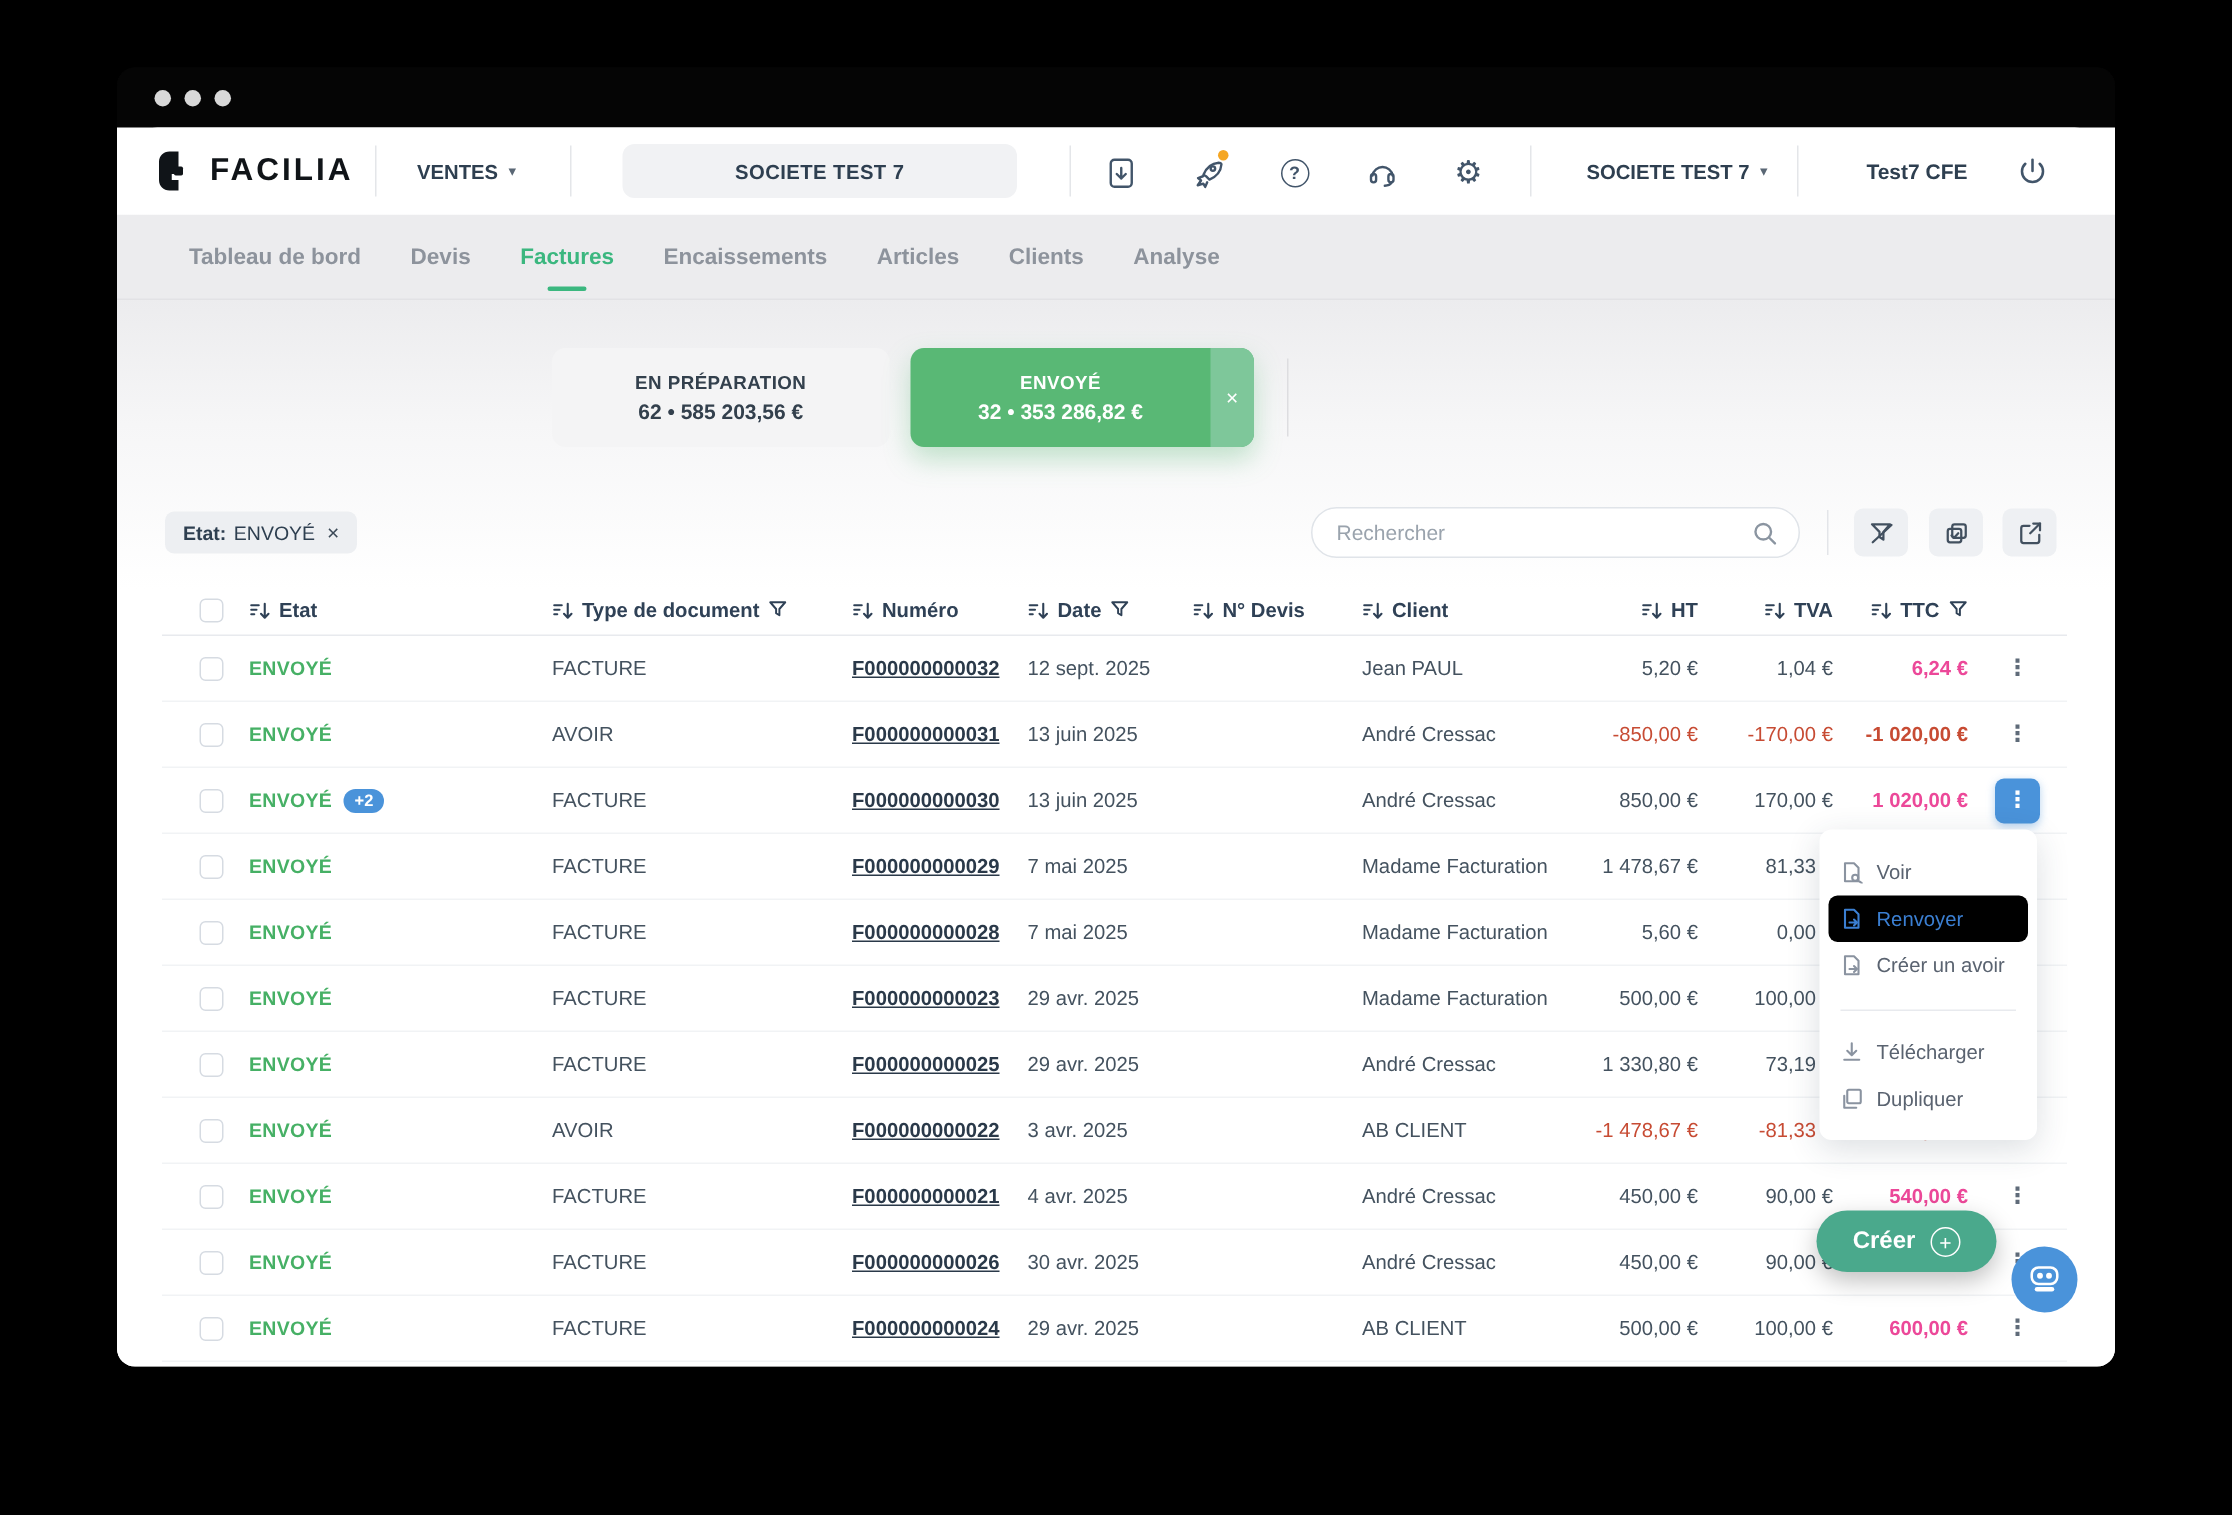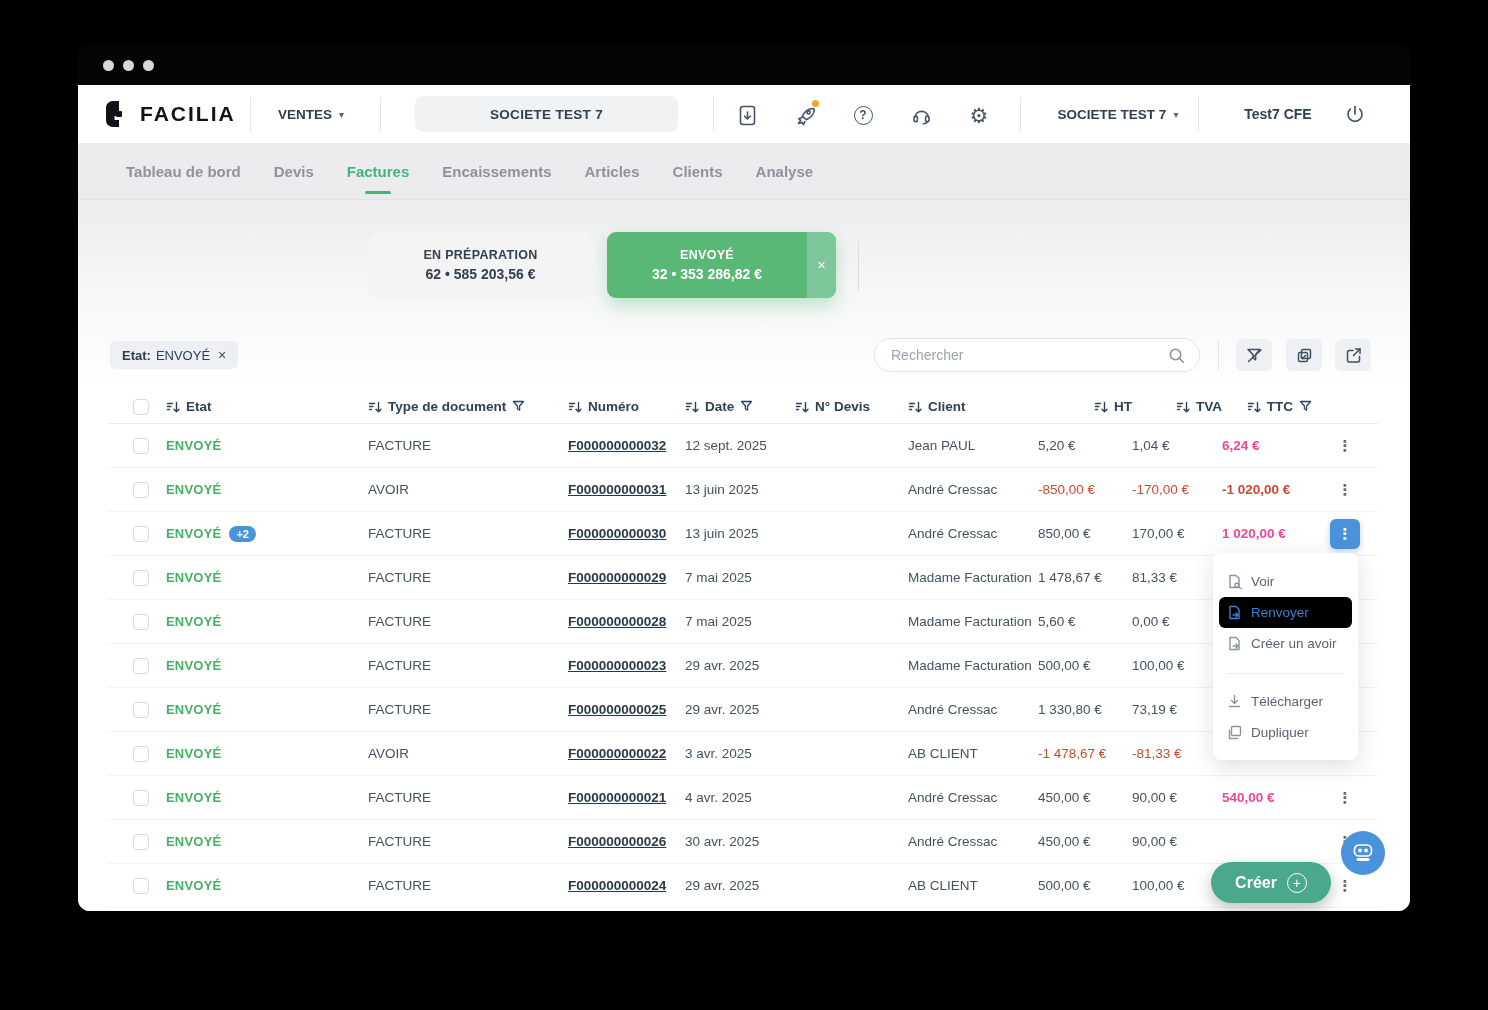--- a/index.html
+++ b/index.html
@@ -73,37 +73,37 @@
   .funnel-i svg{stroke:#2f4156;fill:none;stroke-width:1.3;stroke-linejoin:round;display:block;cursor:pointer;}
   .tbody{margin:0 32px 0 30px;}
   .trow{height:44px;border-bottom:1px solid #f1f3f5;background:#fff;}
   .cell{font-size:13.5px;color:#44525f;}
   .c-check{padding-left:25px;}
   .checkbox{display:block;width:16px;height:16px;border:1.5px solid #d6dbe2;border-radius:4px;background:#fff;cursor:pointer;}
   .c-etat{display:flex;align-items:center;gap:8px;}
   .status{color:#46b065;font-weight:700;font-size:13px;letter-spacing:.2px;}
   .plus-badge{background:#4a93da;color:#fff;font-size:11px;font-weight:700;border-radius:9px;padding:2px 7px;}
   .numlink{font-weight:700;color:#2a3949;text-decoration:underline;cursor:pointer;}
-  .num{text-align:left;}
+  .num{text-align:right;}
   .ttc{font-weight:700;color:#ec4899;}
   .neg{color:#c74b33;}
   .c-act{display:flex;justify-content:center;}
   .dots{width:30px;height:30px;border:none;background:transparent;color:#5f6b79;font-size:15px;font-weight:700;border-radius:6px;cursor:pointer;line-height:1;}
   .dots.active{background:#4a93da;color:#fff;box-shadow:0 2px 6px rgba(74,147,218,.4);}
 
   
   .ctx-menu{position:absolute;left:1135px;top:468px;width:145px;background:#fff;border-radius:8px;box-shadow:0 6px 22px rgba(40,55,74,.16);padding:13px 0 12px;z-index:20;}
   .mi{height:31px;display:flex;align-items:center;gap:9px;padding:0 14px;font-size:13.5px;color:#5a6370;cursor:pointer;}
   .mi svg{stroke:#8a93a0;fill:none;stroke-width:1.4;stroke-linecap:round;stroke-linejoin:round;flex:none;}
   .mi.active{background:#000000;border-radius:6px;margin:0 6px;padding:0 8px;color:#3b7fd2;}
   .mi.active svg{stroke:#3b7fd2;}
   .mdiv{height:1px;background:#e8eaee;margin:14px 14px 12px;}
 
   
-  .create-btn{position:absolute;left:1133px;top:777px;width:120px;height:41px;border:none;border-radius:21px;background:#4aa98c;color:#fff;font-size:16px;font-weight:700;display:flex;align-items:center;justify-content:center;gap:10px;cursor:pointer;box-shadow:0 6px 16px rgba(0,0,0,.25);z-index:30;}
+  .create-btn{position:absolute;left:1133px;top:722px;width:120px;height:41px;border:none;border-radius:21px;background:#4aa98c;color:#fff;font-size:16px;font-weight:700;display:flex;align-items:center;justify-content:center;gap:10px;cursor:pointer;box-shadow:0 6px 16px rgba(0,0,0,.25);z-index:30;}
   .plus-circ{width:20px;height:20px;border:1.6px solid #fff;border-radius:50%;display:flex;align-items:center;justify-content:center;font-size:14px;font-weight:400;line-height:1;}
   .robot-btn{position:absolute;left:1263px;top:746px;width:44px;height:44px;border:none;border-radius:50%;background:#4a93da;display:flex;align-items:center;justify-content:center;cursor:pointer;z-index:30;}
   .robot-btn svg{stroke:#fff;fill:none;stroke-width:1.7;stroke-linejoin:round;stroke-linecap:round;}
 </style>
 </head>
 <body>
 
 <div class="canvas">
   <div class="window">
     <div class="titlebar">

